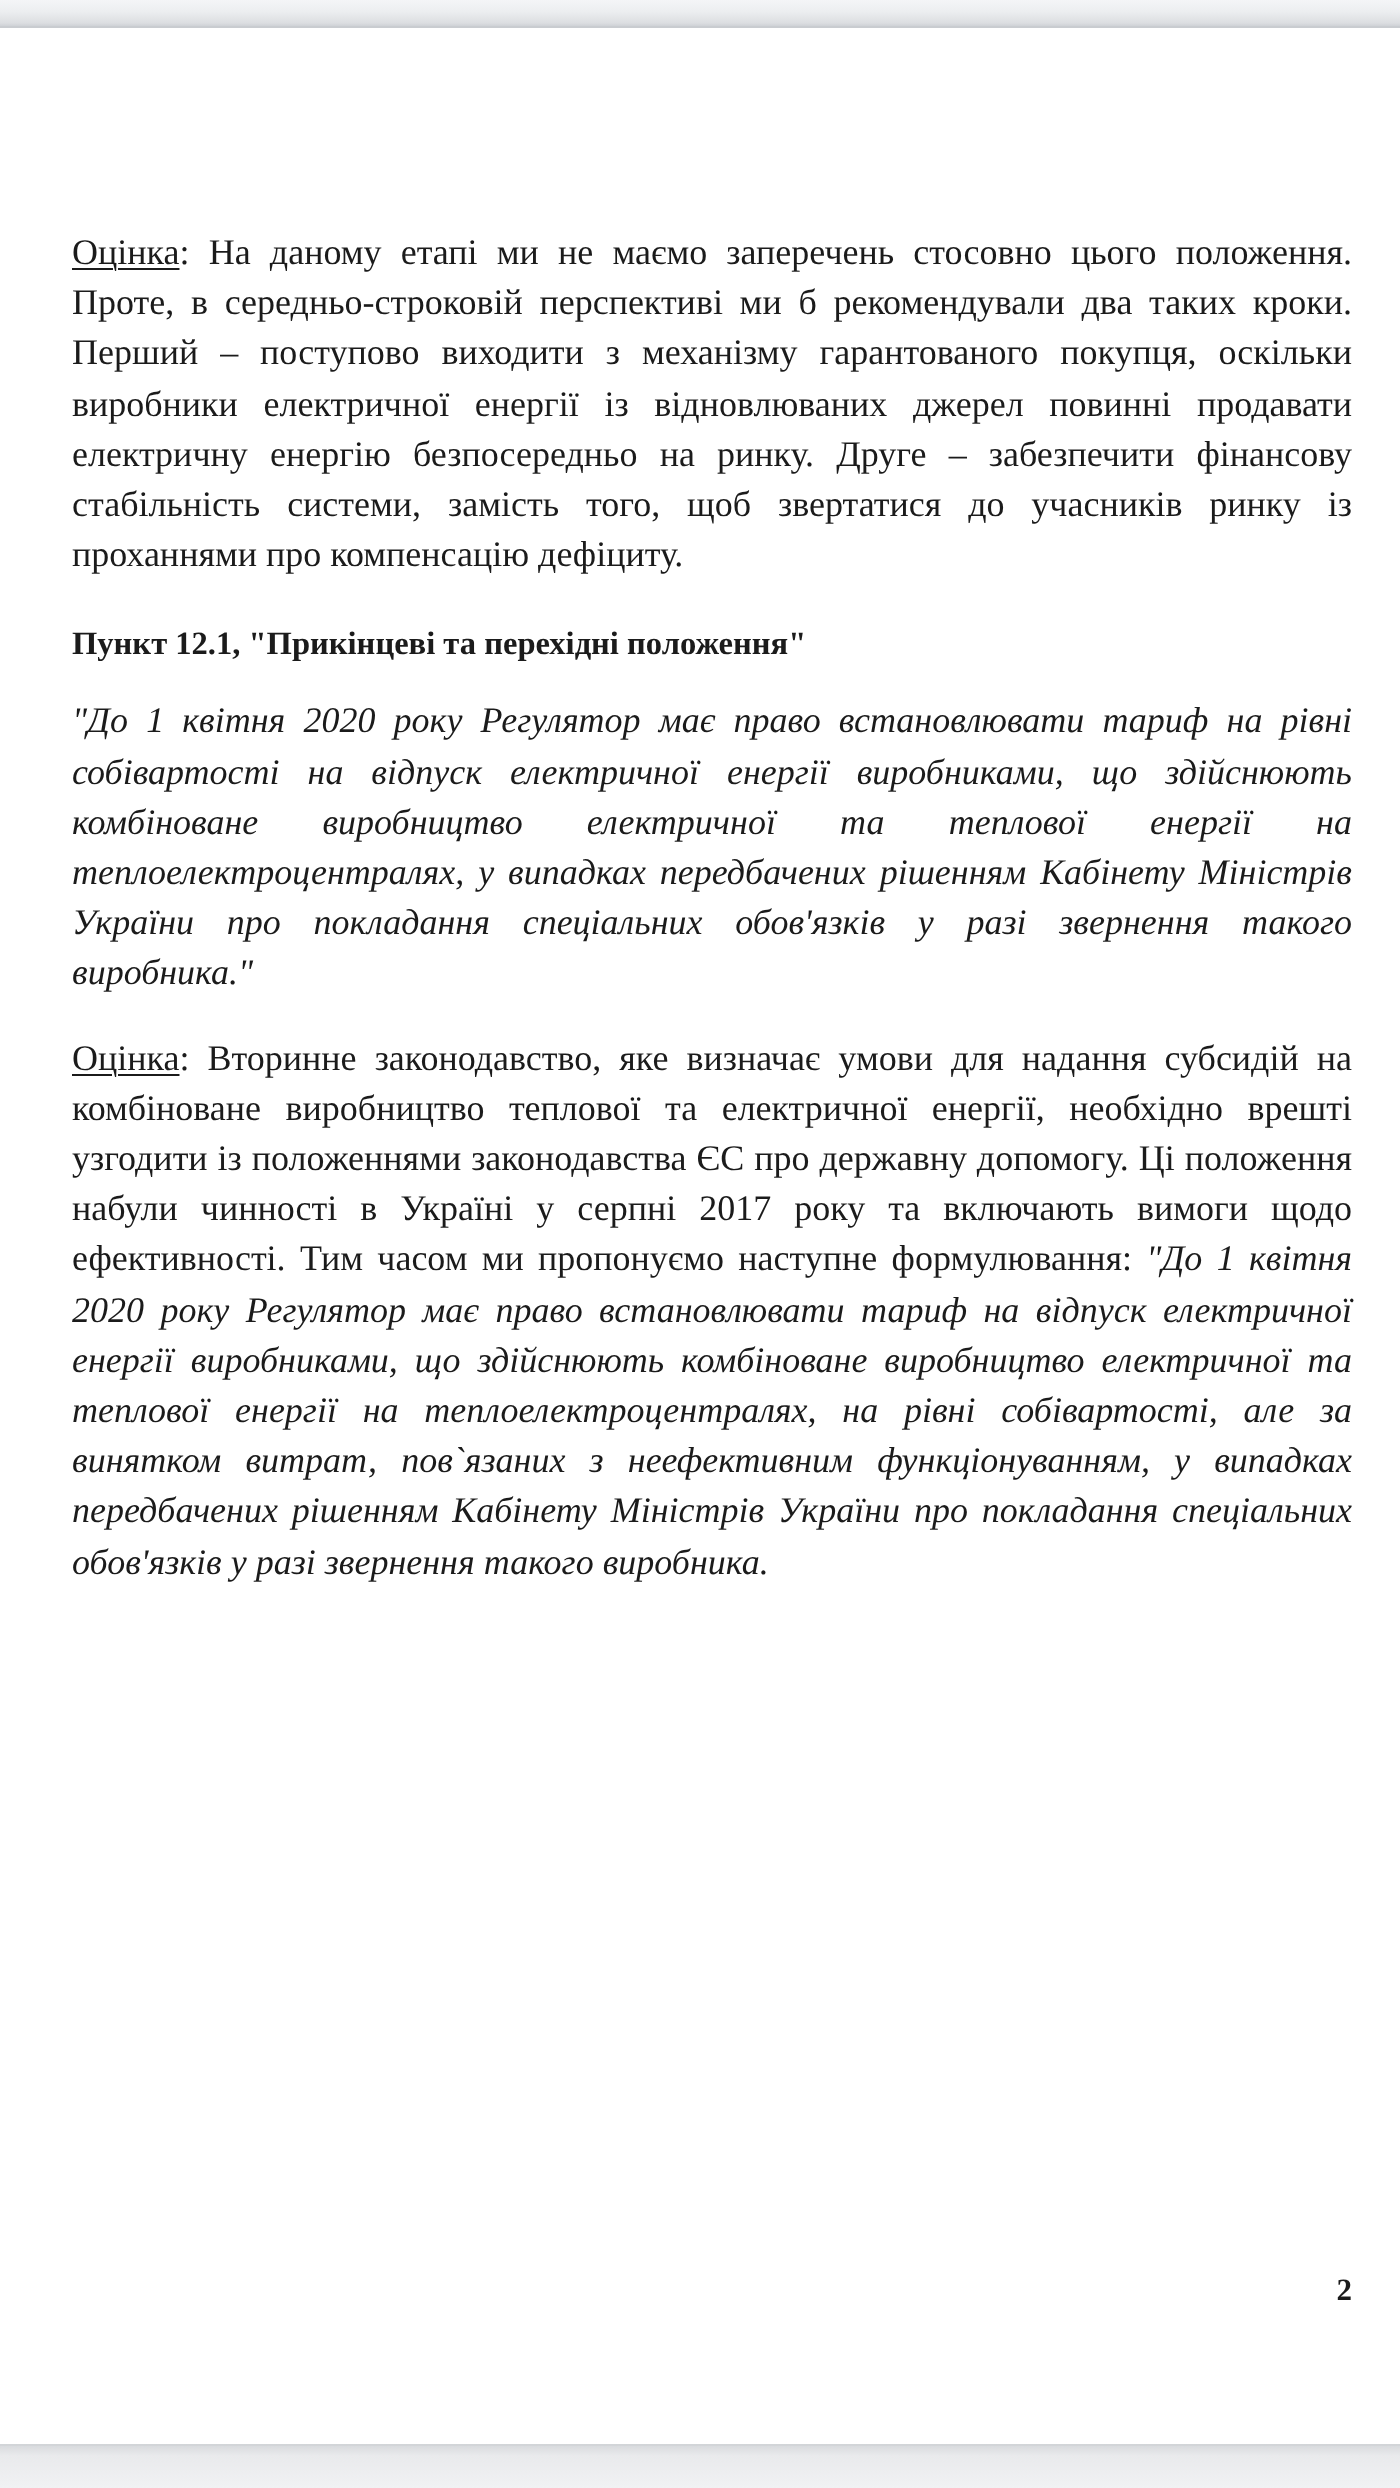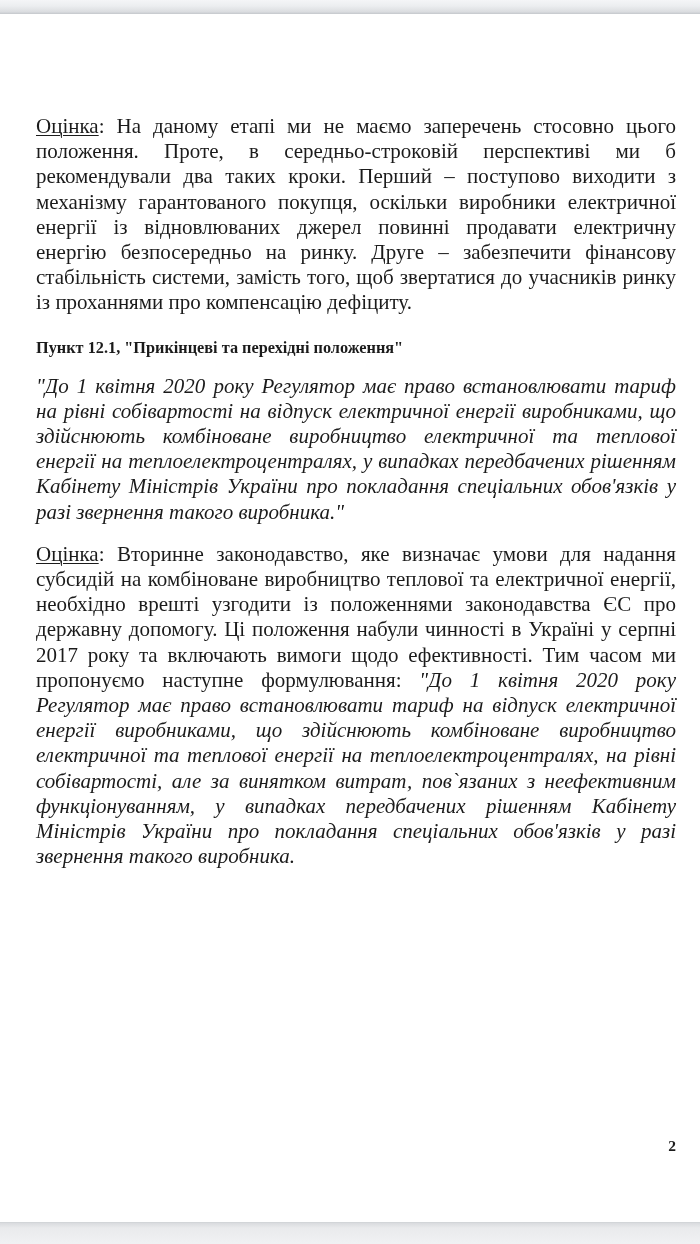--- a/index.html
+++ b/index.html
@@ -51,21 +51,21 @@
 
   .page-body {
     position: absolute;
     top: 101px;
     left: 36px;
     width: 640px;
   }
 
   p.doc-para {
     margin: 0 0 13px 0;
-    font-size: 21px;
+    font-size: 18px;
     line-height: 25.2px;
     text-align: justify;
     text-justify: inter-word;
     hyphens: none;
   }
 
   p.doc-para.quoted {
     font-style: italic;
     margin-top: 14px;
     margin-bottom: 17px;

